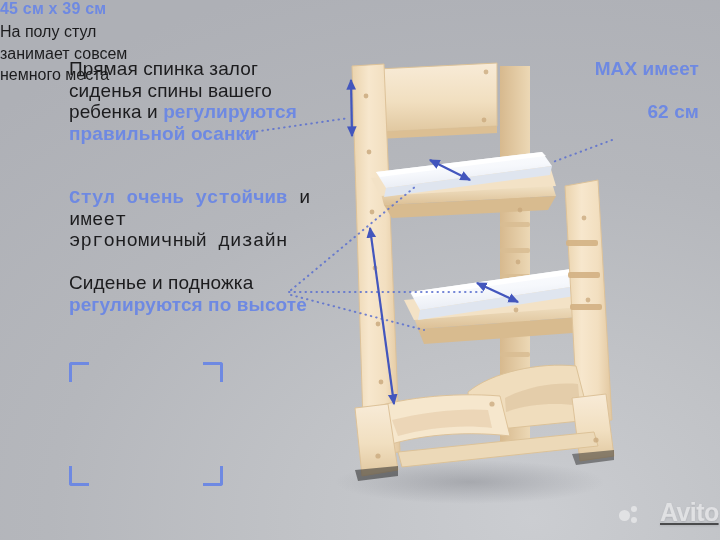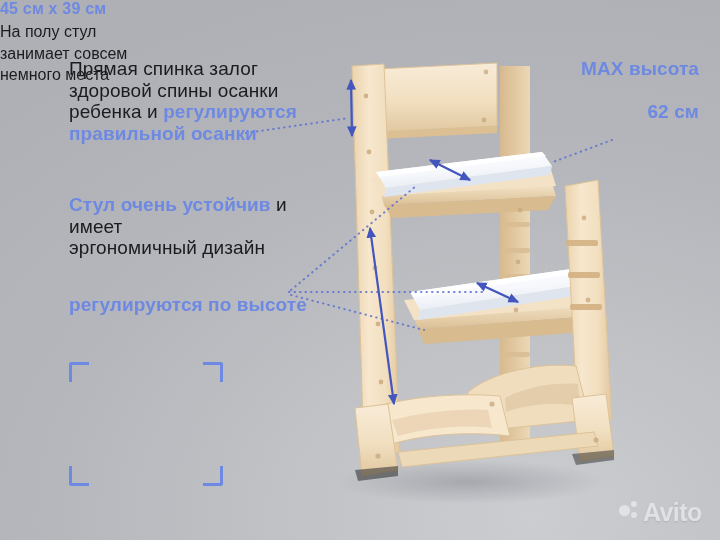--- a/index.html
+++ b/index.html
@@ -14,38 +14,38 @@
       radial-gradient(ellipse 780px 560px at 74% 96%, #cbcdd1 0%, #c0c2c6 32%, #b5b7bc 62%, #aeb0b6 100%);
     overflow:hidden;
   }
   .layer{position:absolute;inset:0;}
 
   
   .txt{position:absolute;color:#1c1c1e;font-size:19px;line-height:21.5px;letter-spacing:.1px;}
   .accent{color:#6e89e2;font-weight:700;}
 
   #t1{left:69px;top:58px;width:250px;}
-  #t2{left:69px;top:194px;width:270px;}
+  #t2{left:69px;top:188px;width:270px;font-family:Liberation Mono, monospace;}
   #t3{left:69px;top:272px;width:240px;}
 
   #r1{right:21px;top:58px;width:250px;text-align:right;}
 
   #t4{left:84px;top:370px;width:170px;}
   #t4 .dim{font-size:16px;font-weight:700;color:#6e89e2;display:block;margin-bottom:3px;letter-spacing:.2px;}
   #t4 .body{font-size:16px;line-height:21.5px;color:#1c1c1e;}
 
   
   .brk{position:absolute;width:17px;height:17px;border-color:#6e89e2;border-style:solid;border-width:0;}
   #brk-tl{left:69px;top:362px;border-left-width:3px;border-top-width:3px;border-top-left-radius:3px;}
   #brk-tr{left:203px;top:362px;border-right-width:3px;border-top-width:3px;border-top-right-radius:3px;}
   #brk-bl{left:69px;top:466px;border-left-width:3px;border-bottom-width:3px;border-bottom-left-radius:3px;}
   #brk-br{left:203px;top:466px;border-right-width:3px;border-bottom-width:3px;border-bottom-right-radius:3px;}
 
   
-  #avito{position:absolute;left:619px;top:500px;display:flex;align-items:flex-start;gap:4px;opacity:.62;}
+  #avito{position:absolute;left:619px;top:500px;display:flex;align-items:flex-end;gap:21px;opacity:.62;text-decoration:underline;}
   #avito .wordmark{font-size:25px;font-weight:700;color:#f2f2f3;letter-spacing:-.6px;line-height:1;
                    text-shadow:0 1px 2px rgba(120,122,128,.45);}
   .dots{position:relative;width:20px;height:20px;}
   .dots i{position:absolute;background:#f2f2f3;border-radius:50%;display:block;}
   .d1{width:11px;height:11px;left:0;top:5px;}
   .d2{width:6px;height:6px;left:12px;top:1px;}
   .d3{width:6px;height:6px;left:12px;top:12px;}
 
   svg{position:absolute;left:0;top:0;}
 </style>
@@ -194,37 +194,37 @@
       <line x1="430" y1="160" x2="470" y2="180"></line>
 
       <line x1="477" y1="283" x2="518" y2="302"></line>
 
       <line x1="370" y1="228" x2="394" y2="404"></line>
     </g>
   </svg>
 
   <div class="txt" id="t1">
     <span>Прямая спинка залог</span><br>
-    <span>здоровой спины осанки</span><br>
+    <span>сиденья спины вашего</span><br>
     <span>ребенка и </span><span class="accent">регулируются</span><br>
     <span class="accent">правильной осанки</span>
   </div>
 
   <div class="txt" id="t2">
     <span class="accent">Стул очень устойчив</span><span> и имеет</span><br>
     <span>эргономичный дизайн</span>
   </div>
 
   <div class="txt" id="t3">
-    <br>
+    <span>Сиденье и подножка</span><br>
     <span class="accent">регулируются по высоте</span>
   </div>
 
   <div class="txt" id="r1">
-    <span class="accent">MAX высота</span><br>
+    <span class="accent">MAX имеет</span><br>
     <br>
     <span class="accent">62 см</span>
   </div>
 
   <div class="brk" id="brk-tl"></div>
   <div class="brk" id="brk-tr"></div>
   <div class="brk" id="brk-bl"></div>
   <div class="brk" id="brk-br"></div>
 
   <div id="t4">

